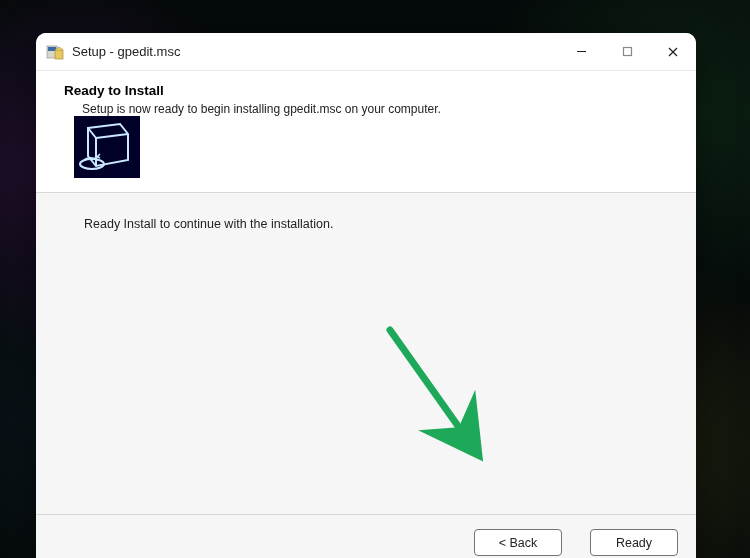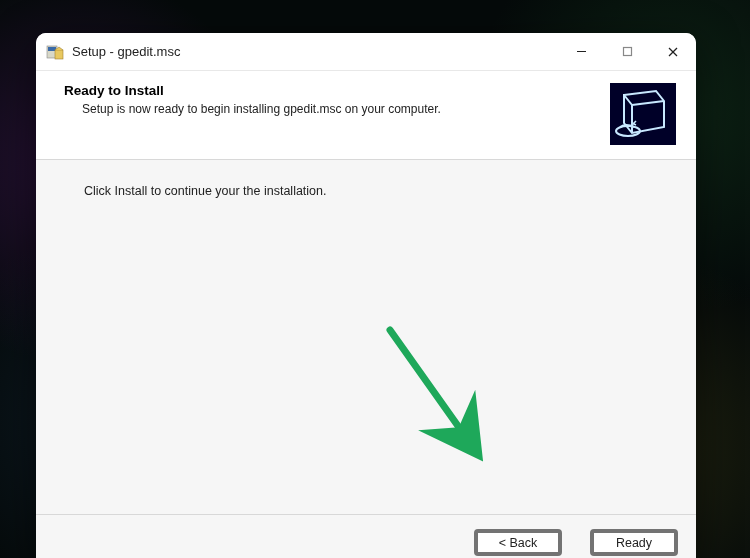--- a/index.html
+++ b/index.html
@@ -69,20 +69,21 @@
       align-items: center;
       justify-content: center;
       color: #222;
     }
     .header-panel {
       background: #ffffff;
       padding: 12px 20px 14px 28px;
       display: flex;
       border-bottom: 1px solid #d8d8d8;
       flex-shrink: 0;
+      flex-direction: column;
     }
     .header-texts {
       flex: 1;
     }
     .header-title {
       font-weight: 700;
       font-size: 13.5px;
       color: #000;
       margin-bottom: 4px;
     }
@@ -119,21 +120,21 @@
       align-items: center;
       justify-content: flex-end;
       padding-right: 18px;
       gap: 10px;
       flex-shrink: 0;
     }
     .btn {
       min-width: 88px;
       height: 27px;
       background: #ffffff;
-      border: 4px solid #737373;
+      border: 1px solid #737373;
       border-radius: 4px;
       font-size: 12.5px;
       color: #222;
       display: flex;
       align-items: center;
       justify-content: center;
       cursor: pointer;
       padding: 0 12px;
     }
     .btn.primary {
@@ -202,21 +203,21 @@
           <path d="M14 16 L46 12" fill="none" stroke="#c8e8ff" stroke-width="2"></path>
           <ellipse cx="10" cy="42" rx="12" ry="5" fill="none" stroke="#c8e8ff" stroke-width="2"></ellipse>
           <path d="M2 38 Q 8 34 16 38" fill="none" stroke="#c8e8ff" stroke-width="2"></path>
           <path d="M14 36 L18 32 M18 36 L14 34" stroke="#c8e8ff" stroke-width="1.6"></path>
         </g>
       </svg>
     </div>
   </div>
 
   <div class="content-area">
-    <div class="content-text">Click Install to continue your the installation.</div>
+    <div class="content-text">Ready Install to continue with the installation.</div>
   </div>
 
   <div class="footer">
     <div class="btn">
       <span>&lt; Back</span>
     </div>
     <div class="btn cancel">
       <span>Ready</span>
     </div>
   </div>

